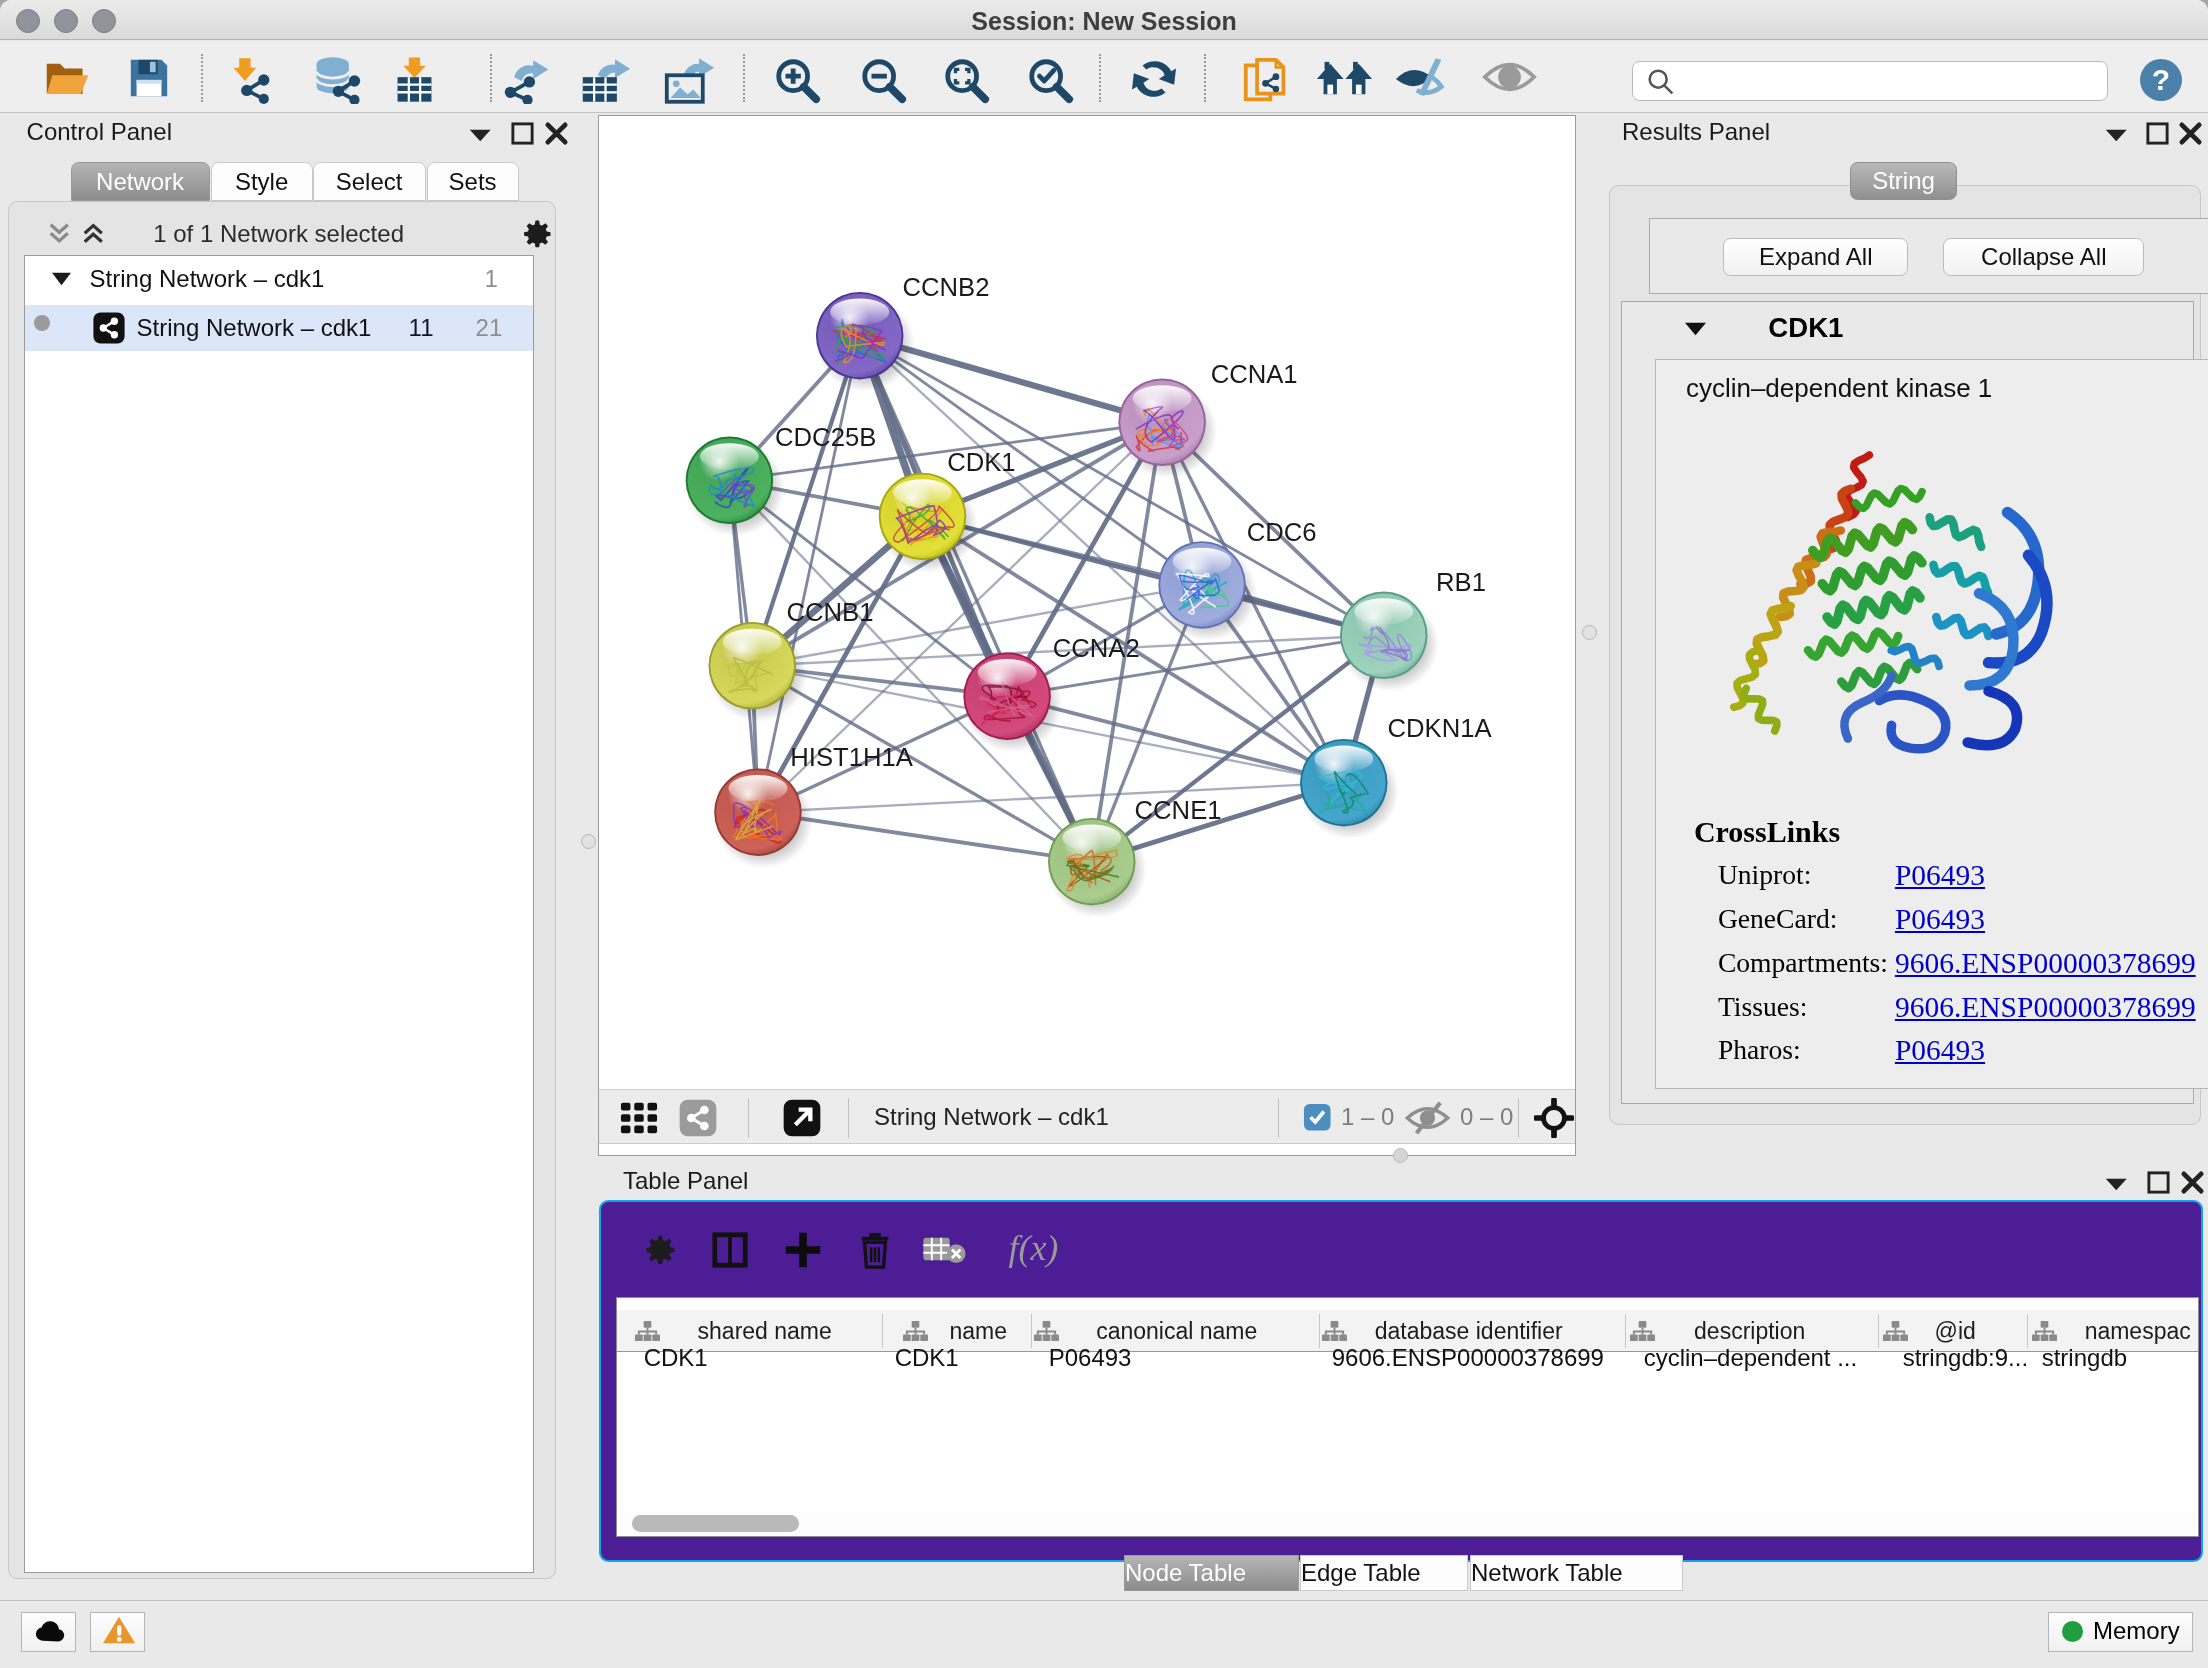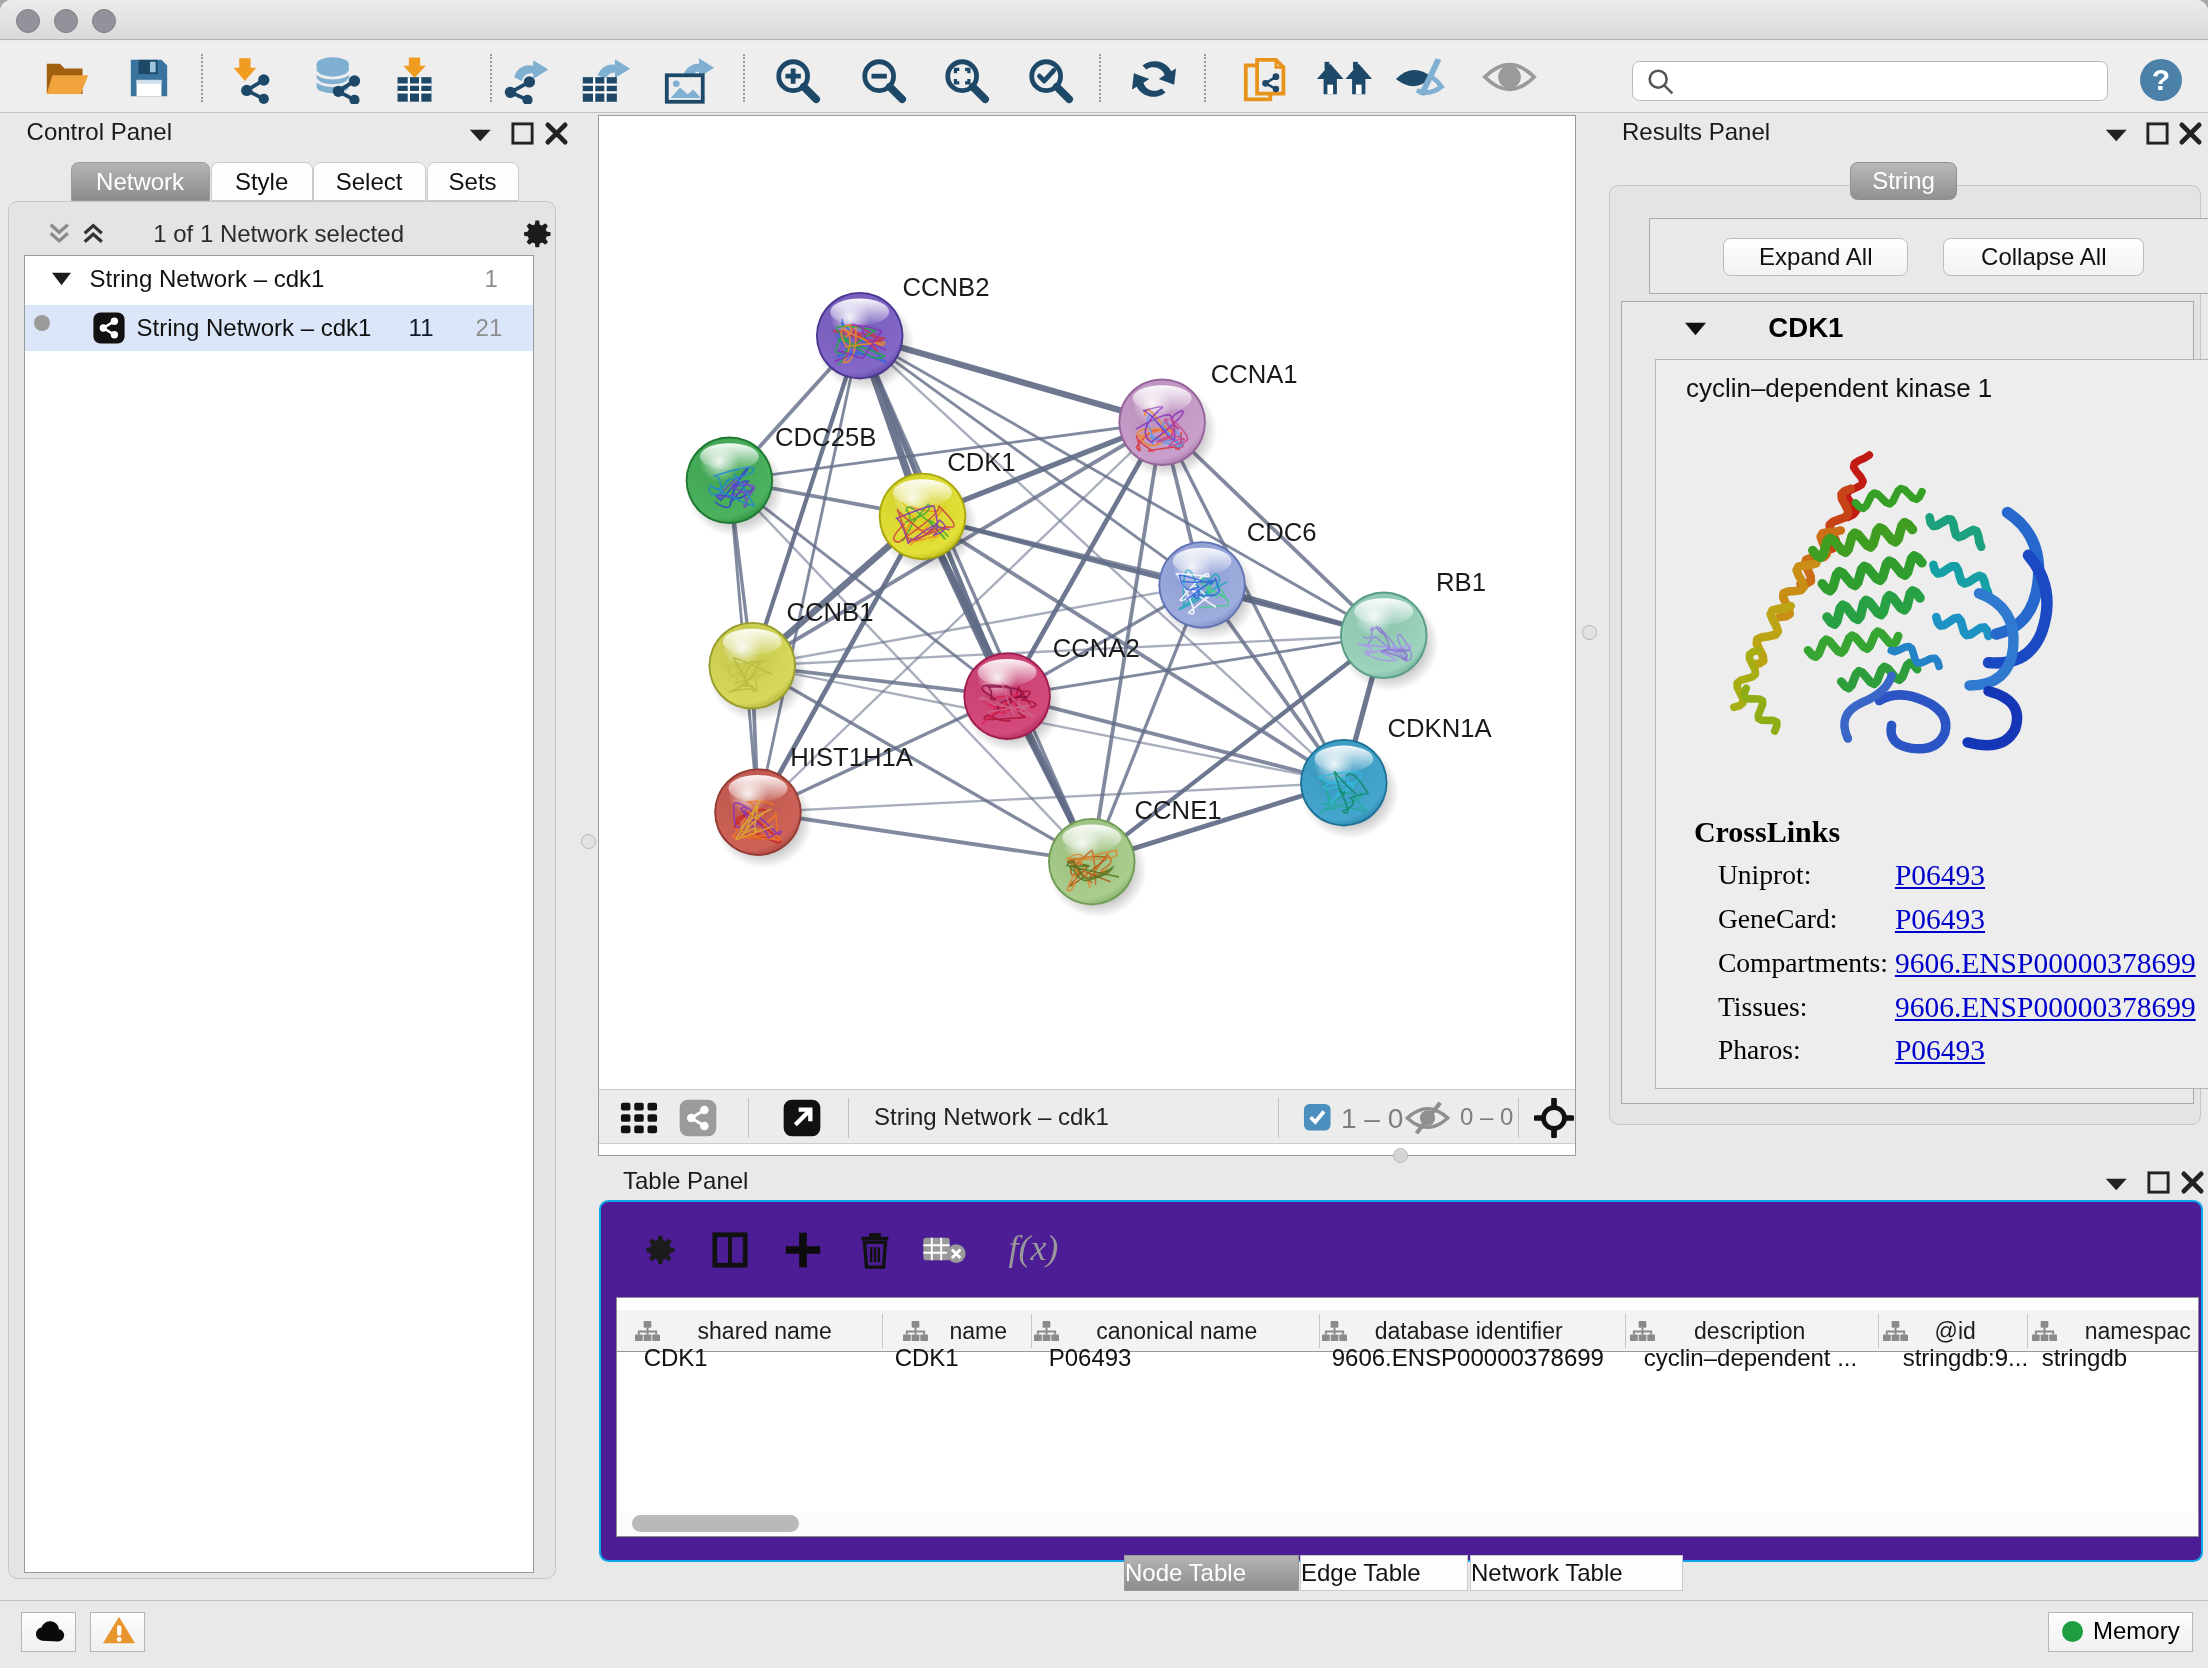--- a/index.html
+++ b/index.html
@@ -54,20 +54,21 @@
 #statusbar { position:absolute; left:0; top:1600px; width:2208px; height:68px; background:#e9e9e9; border-top:1px solid #c0c0c0; }
 .sbtn { position:absolute; top:10.5px; height:40px; background:linear-gradient(#fdfdfd,#f0f0f0); border:1.9px solid #b5b5b5; }
 </style>
 </head>
 <body>
 <div id="win">
   <div id="titlebar">
     <div class="light" style="left:16px;"></div>
     <div class="light" style="left:54px;"></div>
     <div class="light" style="left:92px;"></div>
+    <div id="title">Session: New Session</div>
   </div>
 
   <div id="toolbar">
 
     <div id="icons">
 
       <svg class="ticon" style="left:43px;" width="49" height="44" viewBox="0 0 52 46">
         <path d="M4 8 L18 8 L23 13 L42 13 L42 40 L4 40 Z" fill="#a06010"></path>
         <path d="M10 20 L48 20 L40 40 L4 40 Z" fill="#f2a43c"></path>
       </svg>
@@ -624,21 +625,21 @@
           <rect x="1" y="1" width="22" height="22" rx="5" fill="#111"></rect>
           <path d="M10 7 L17 7 L17 14 M17 7 L8 16" stroke="#fff" stroke-width="2.6" fill="none"></path>
         </svg>
       <div class="nbsep" style="left:249px;"></div>
       <div style="position:absolute;left:275px;top:13.3px;font-size:24px;color:#222;">String Network – cdk1</div>
       <div class="nbsep" style="left:679px;"></div>
       <svg style="position:absolute;left:704px;top:13.3px;" width="28.5" height="28.5" viewBox="0 0 30 30">
           <rect x="1" y="1" width="28" height="28" rx="6" fill="#4c8fbf"></rect>
           <path d="M8 15 L13 20 L22 9" stroke="#fff" stroke-width="4" fill="none"></path>
         </svg>
-      <div style="position:absolute;left:742px;top:13.3px;font-size:28px;color:#7d7d7d;">1 – 0</div>
+      <div style="position:absolute;left:742px;top:13.3px;font-size:24px;color:#7d7d7d;">1 – 0</div>
       <svg style="position:absolute;left:804px;top:11.4px;" width="49" height="34" viewBox="0 0 58 40">
           <path d="M5 20 Q29 -2 53 20 Q29 42 5 20 Z" fill="none" stroke="#8f8f8f" stroke-width="4"></path>
           <circle cx="29" cy="20" r="9" fill="#8f8f8f"></circle>
           <path d="M44 2 L16 38" stroke="#8f8f8f" stroke-width="5"></path>
         </svg>
       <div style="position:absolute;left:861px;top:13.3px;font-size:24px;color:#7d7d7d;">0 – 0</div>
       <div class="nbsep" style="left:919px;"></div>
       <svg style="position:absolute;left:935px;top:7.6px;" width="40" height="40" viewBox="0 0 42 42">
           <circle cx="21" cy="21" r="11" fill="none" stroke="#111" stroke-width="5"></circle>
           <g stroke="#111" stroke-width="6" stroke-linecap="round">

